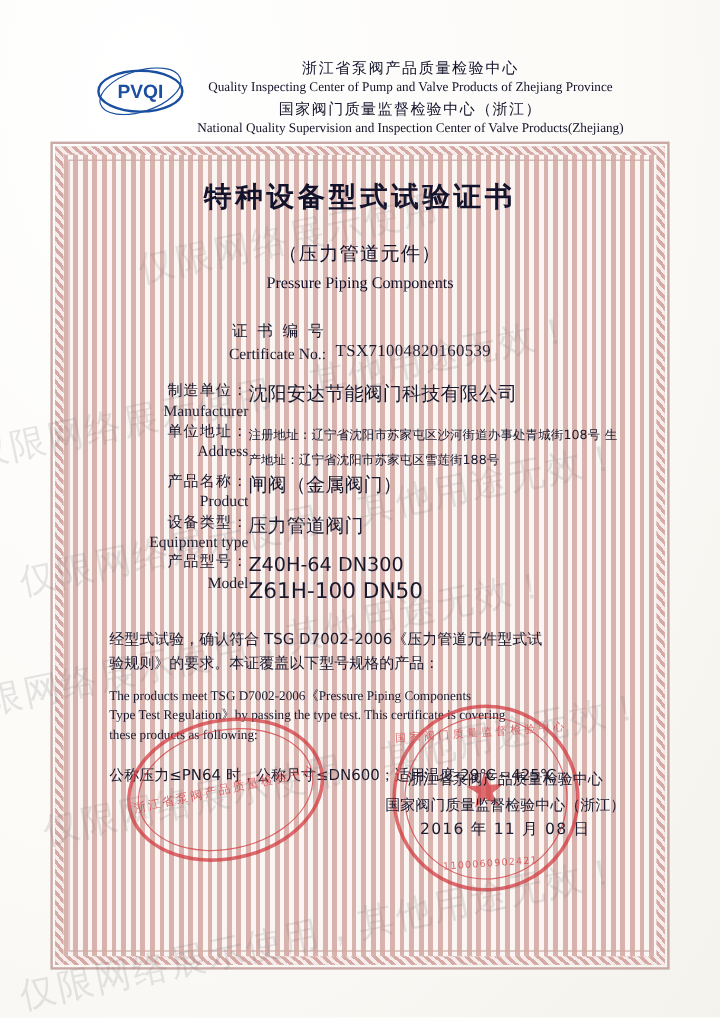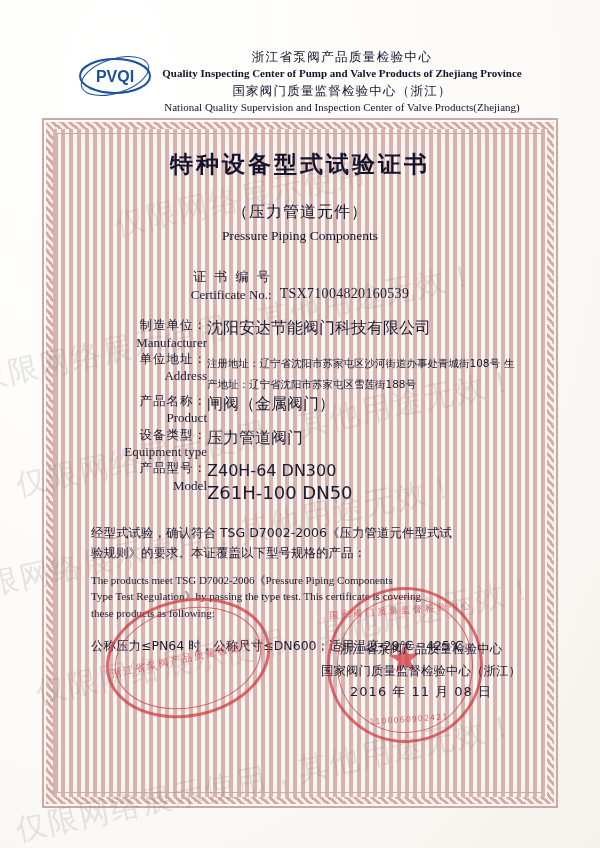--- a/index.html
+++ b/index.html
@@ -23,21 +23,21 @@
   }
   .logo{
     width:74px;height:40px;margin-right:10px;margin-top:8px;flex:none;
     position:relative;
   }
   .logo svg{display:block;}
   .org-lines{
     text-align:center;line-height:1.45;
   }
   .org-cn1{font-size:12.5px;letter-spacing:1.4px;color:#12122a;font-family:"DejaVu Sans", sans-serif;}
-  .org-en1{font-size:11px;color:#12122a;font-weight:bold;}
+  .org-en1{font-size:11px;color:#12122a;}
   .org-cn2{font-size:12.5px;letter-spacing:1.2px;color:#12122a;font-family:"DejaVu Sans", sans-serif;}
   .org-en2{font-size:11px;color:#12122a;}
 
   
   .border-outer{
     position:absolute;left:42px;top:118px;width:516px;height:690px;
     border:2px solid #c9a9a5;
     box-sizing:border-box;
   }
   .border-mid{

